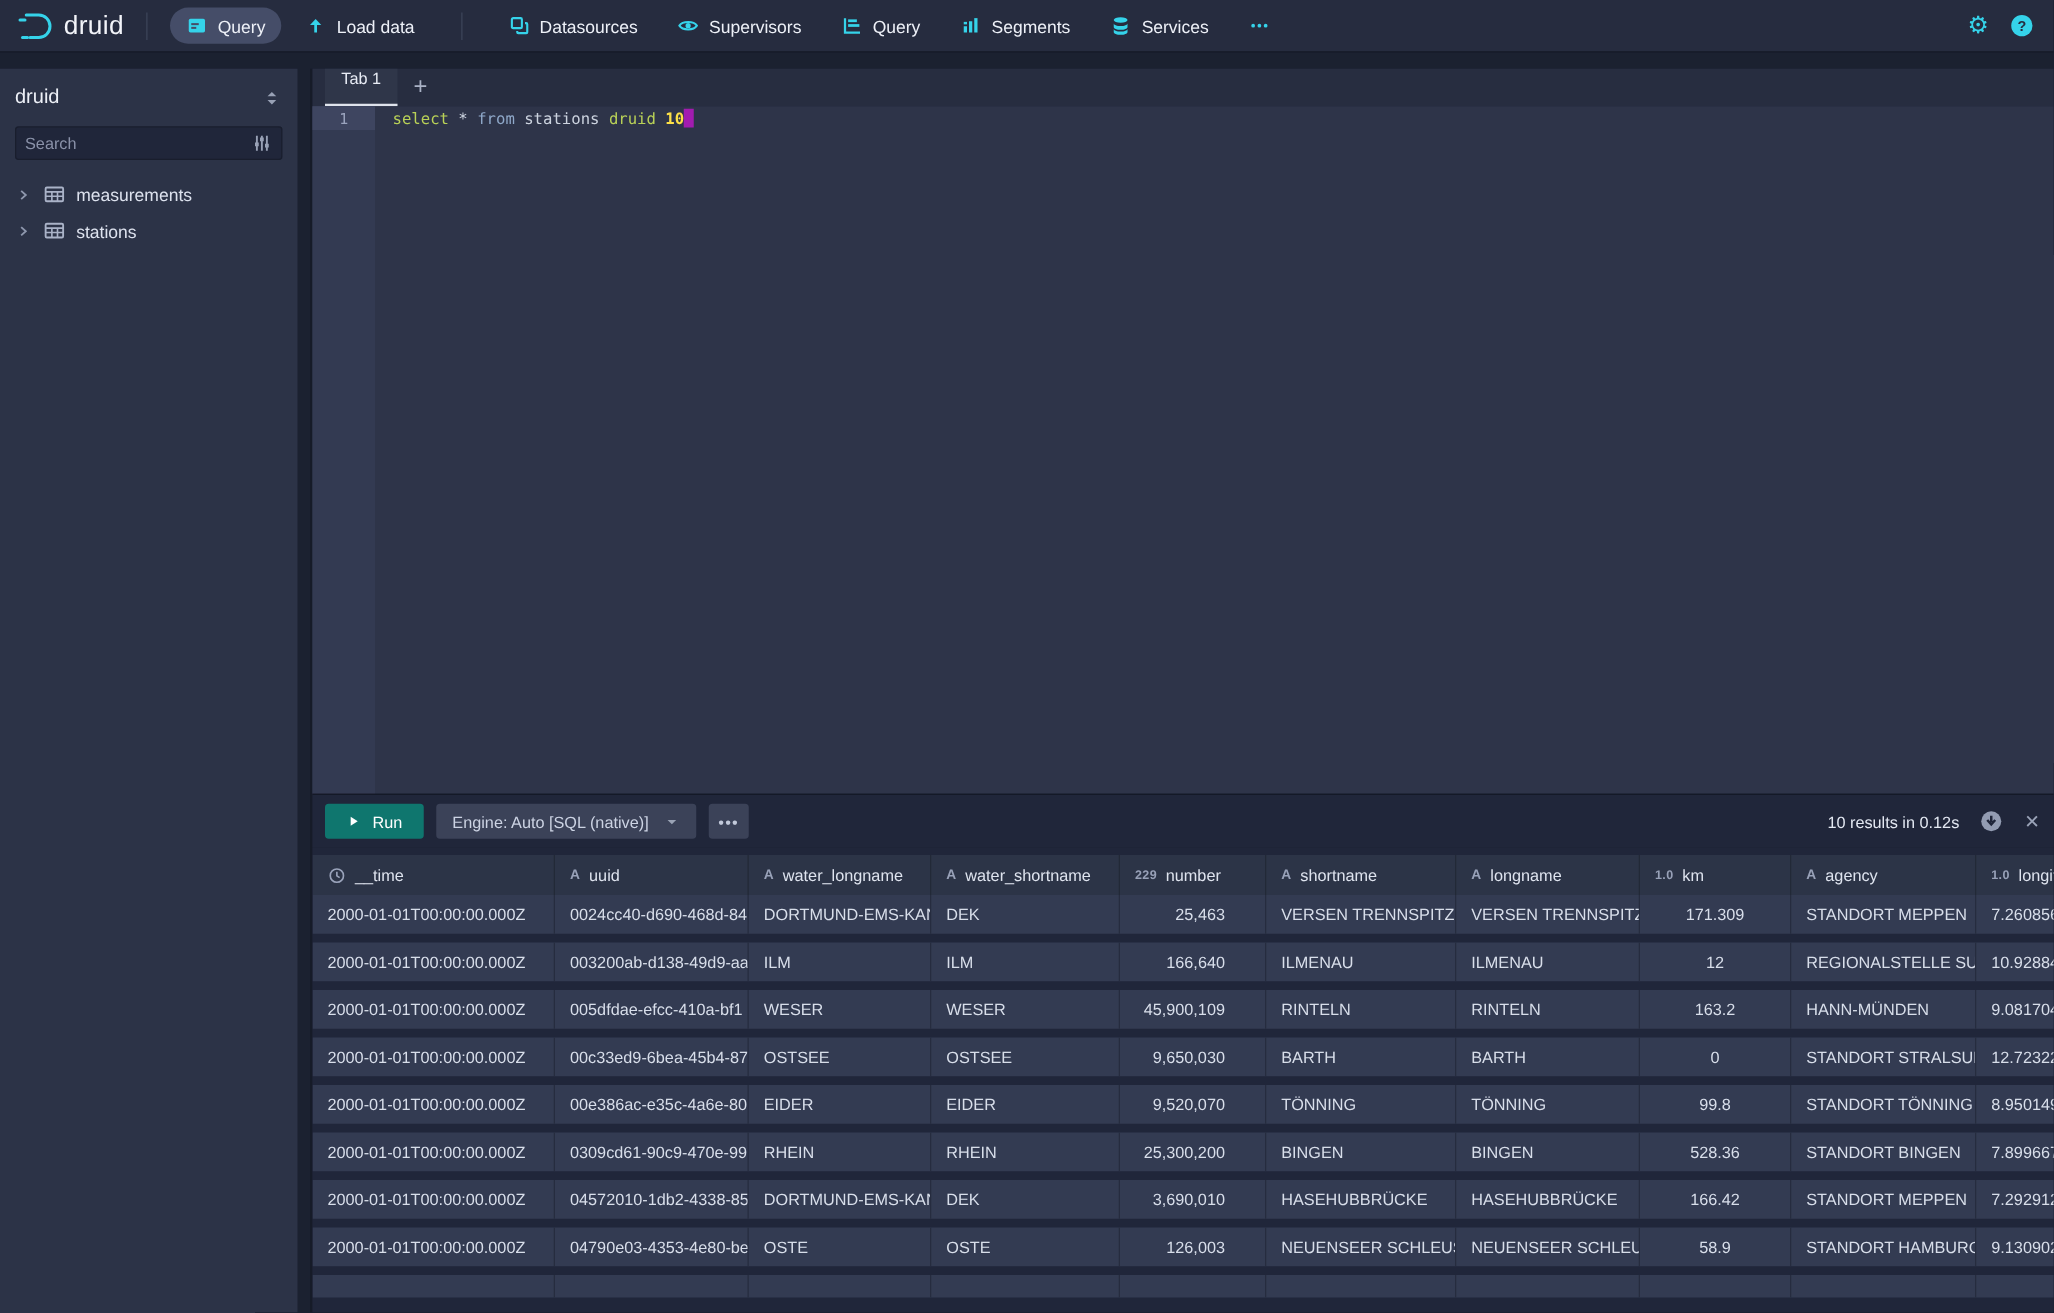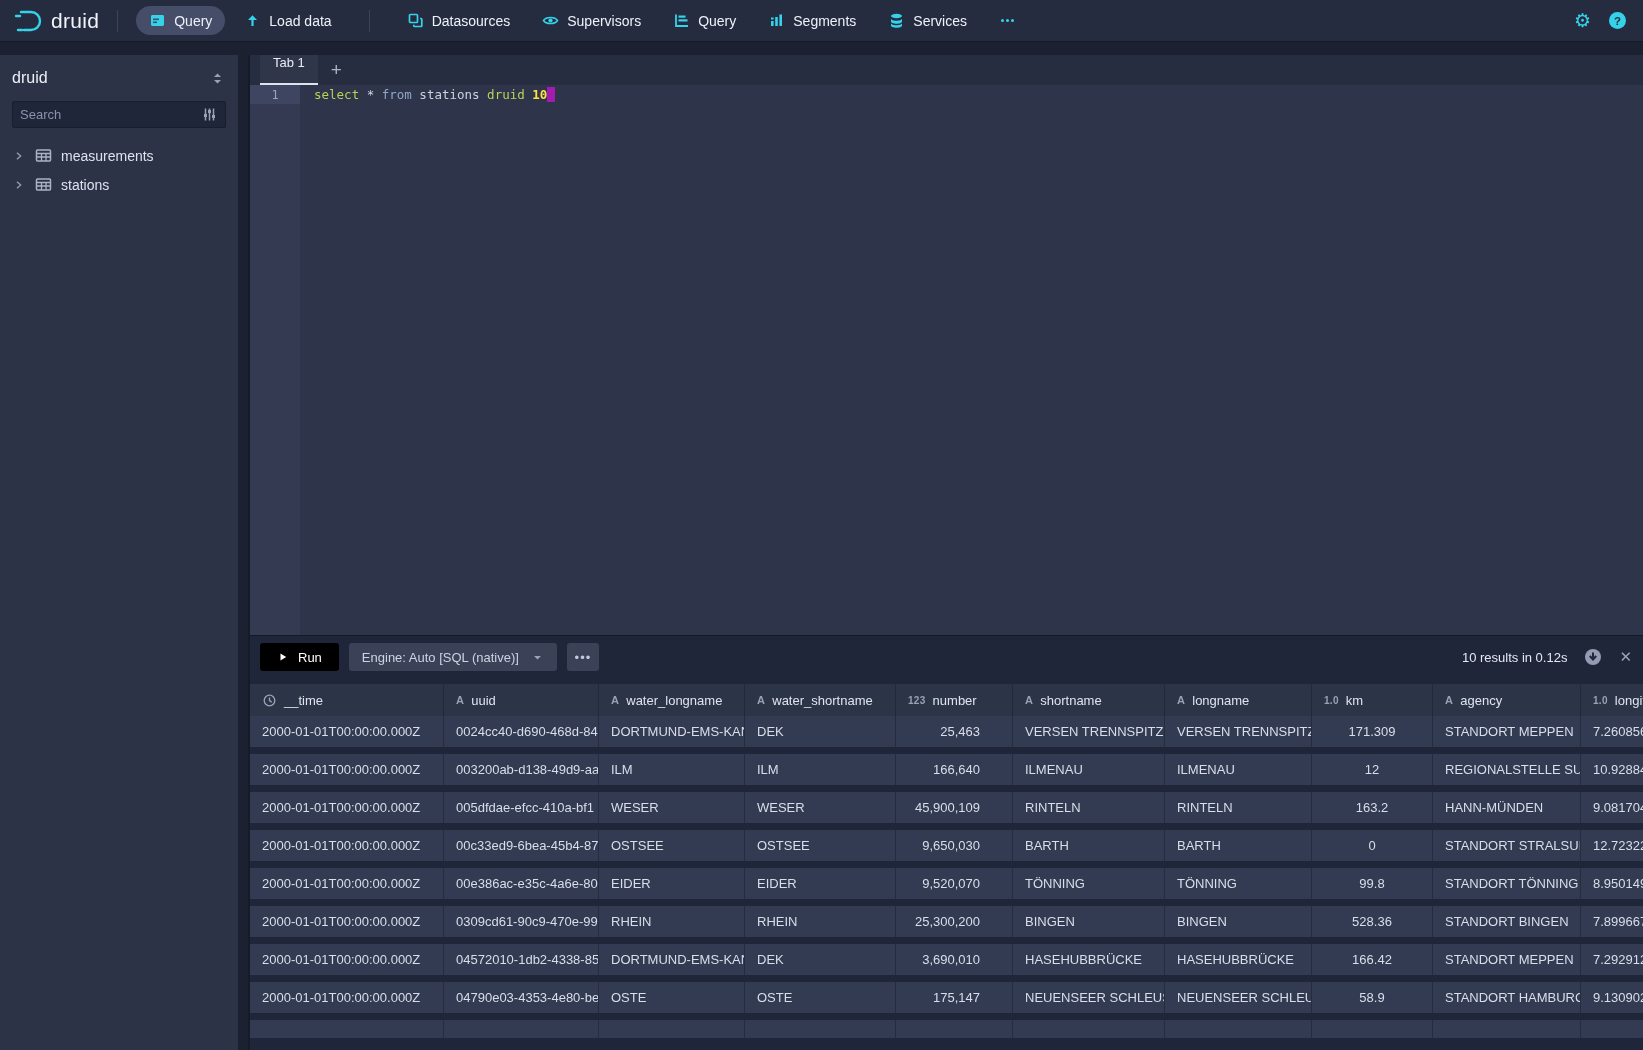--- a/index.html
+++ b/index.html
@@ -48,21 +48,21 @@
                  display:flex; align-items:center; justify-content:center; }
   .code-line { position:absolute; left:64px; top:0; height:19px; display:flex; align-items:center;
                font:12.5px "DejaVu Sans Mono",monospace; white-space:pre; }
   .tk-keyword { color:#b9d157; }
   .tk-clause  { color:#8fa8c9; }
   .tk-plain   { color:#ccd3df; }
   .tk-number  { color:#fde047; border-right:8px solid #a21caf;font-weight:bold; }
 
   .runbar { position:absolute; top:580px; left:0; right:0; height:43px; background:#20263a;
             border-top:1px solid #141927; display:flex; align-items:center; gap:10px; padding-left:10px; }
-  .run-btn { height:28px; padding:0 17px; background:#000000; border:0; border-radius:3px; color:#fff;
+  .run-btn { height:28px; padding:0 17px; background:#0f766e; border:0; border-radius:3px; color:#fff;
              font-size:13px; display:flex; align-items:center; gap:9px; cursor:pointer; font-family:inherit; }
   .engine-btn { height:28px; background:#3b4258; border-radius:3px; color:#ccd3e3; font-size:13px;
                 display:flex; align-items:center; padding:0 13px; gap:12px; cursor:pointer; }
   .dots-btn { height:28px; min-width:32px; background:#3b4258; border-radius:3px; color:#c2c9da;
               display:flex; align-items:center; justify-content:center; font-size:13px; letter-spacing:1px; cursor:pointer; }
   .run-status { margin-left:auto; display:flex; align-items:center; gap:17px; padding-right:11px; }
   .status-text { color:#e3e8f2; font-size:13px; }
   .x-glyph { color:#9aa3b8; font-size:15px; cursor:pointer; }
 
   
@@ -305,21 +305,21 @@
         </div>
         <div class="th">
           <span class="type-label" style="font-size: 11px;">A</span>
           <span>water_longname</span>
         </div>
         <div class="th">
           <span class="type-label" style="font-size: 11px;">A</span>
           <span>water_shortname</span>
         </div>
         <div class="th">
-          <span class="type-label">123</span>
+          <span class="type-label">229</span>
           <span>number</span>
         </div>
         <div class="th">
           <span class="type-label" style="font-size: 11px;">A</span>
           <span>shortname</span>
         </div>
         <div class="th">
           <span class="type-label" style="font-size: 11px;">A</span>
           <span>longname</span>
         </div>
@@ -419,21 +419,21 @@
           <div class="td">HASEHUBBRÜCKE</div>
           <div class="td center">166.42</div>
           <div class="td">STANDORT MEPPEN</div>
           <div class="td">7.292912</div>
         </div>
         <div class="tr">
           <div class="td">2000-01-01T00:00:00.000Z</div>
           <div class="td">04790e03-4353-4e80-be</div>
           <div class="td">OSTE</div>
           <div class="td">OSTE</div>
-          <div class="td right">175,147</div>
+          <div class="td right">126,003</div>
           <div class="td">NEUENSEER SCHLEUSEN</div>
           <div class="td">NEUENSEER SCHLEUSEN</div>
           <div class="td center">58.9</div>
           <div class="td">STANDORT HAMBURG</div>
           <div class="td">9.130902</div>
         </div>
         <div class="tr partial">
           <div class="td"></div>
           <div class="td"></div>
           <div class="td"></div>

